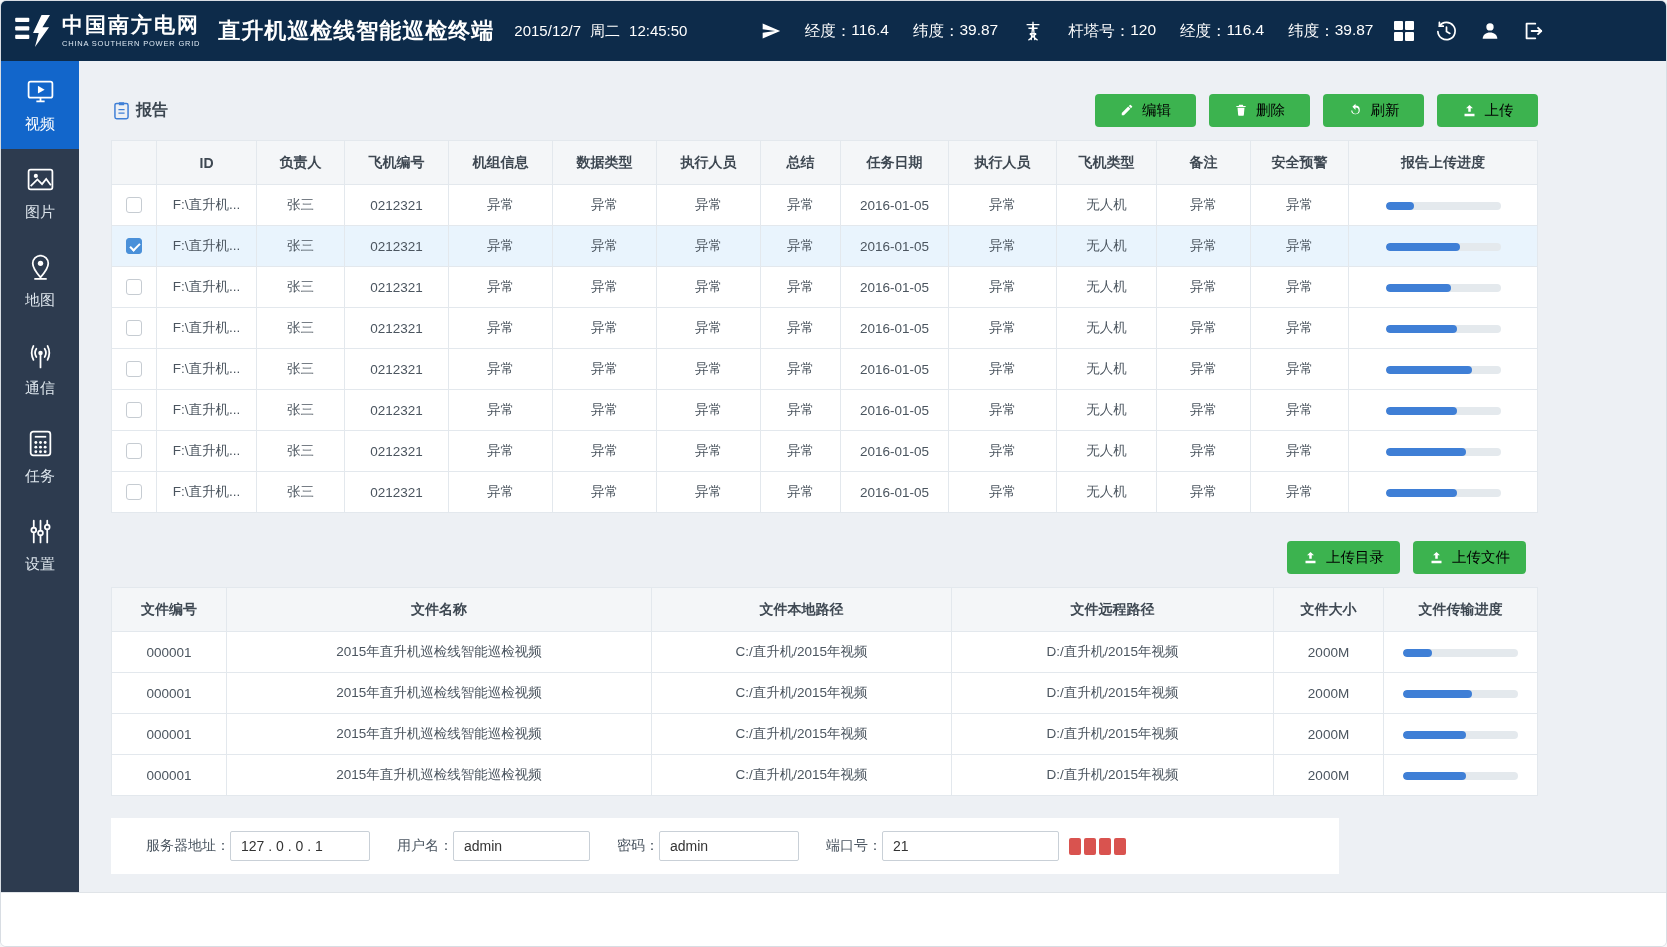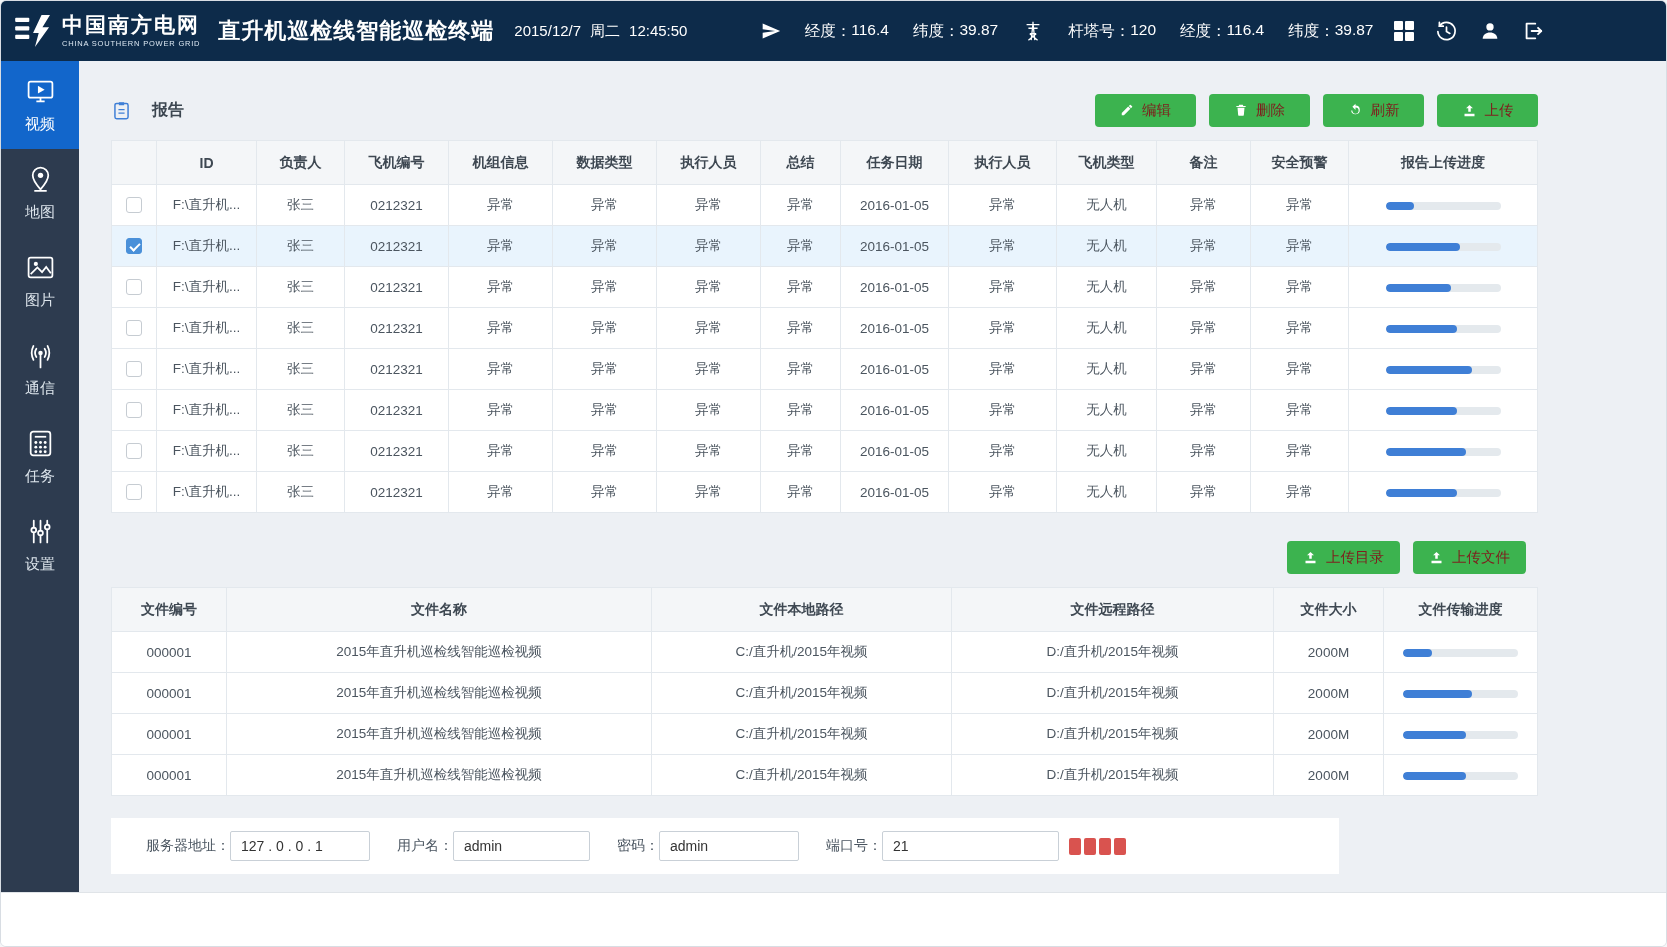--- a/index.html
+++ b/index.html
@@ -34,25 +34,25 @@
   .side-item { height:88px; display:flex; flex-direction:column; align-items:center;
                justify-content:center; gap:9px; color:#dde5ec; font-size:15px; cursor:pointer; }
   .side-item.active { background:var(--active-blue); color:#fff; }
   .side-icon { width:29px; height:29px; }
   .main { flex:1 1 auto; background:#edf0f4; overflow:hidden; }
   .content { width:1427px; margin-left:32px; padding-top:32px; }
   .bottom-strip { height:54px; flex:0 0 54px; background:#fff; border-top:1px solid #e0e4e8; }
 
   
   .section-header { display:flex; align-items:center; justify-content:space-between; margin-bottom:13px; height:34px; }
-  .section-title-wrap { display:flex; align-items:flex-end; gap:20px; }
+  .section-title-wrap { display:flex; align-items:flex-end; gap:4px; }
   .section-title { font-size:16px; font-weight:bold; color:#3c4650; }
   .actions { display:flex; gap:13px; }
   .actions-right { justify-content:flex-end; margin:28px 12px 13px; }
-  .btn { background:var(--green); color:#7f1d1d; border:none; border-radius:4px; height:33px;
+  .btn { background:var(--green); color:#000000; border:none; border-radius:4px; height:33px;
          min-width:101px; padding:0 16px; font-size:14.5px; font-family:inherit;
          display:inline-flex; align-items:center; justify-content:center; gap:8px; cursor:pointer; }
 
   
   .grid { width:1427px; table-layout:fixed; border-collapse:collapse; background:#fff; }
   .grid th, .grid td { border:1px solid #e3e8ed; text-align:center; white-space:nowrap;
                        overflow:hidden; text-overflow:ellipsis; }
   .grid th { height:44px; background:#f4f6f8; color:#3e4852; font-size:14px; font-weight:bold; }
   .grid td { height:41px; color:#4b555f; font-size:13.5px; }
   .grid tr.selected { background:#e9f4fd; }
@@ -172,33 +172,33 @@
       <div class="side-item active">
         <svg class="side-icon" viewBox="0 0 28 28" fill="none" stroke="#fff" stroke-width="1.7">
           <rect x="2.5" y="4.5" width="23" height="15.5" rx="2"></rect>
           <polygon points="11.5,8.5 18,12.2 11.5,16" fill="#fff" stroke="none"></polygon>
           <path d="M10 23.5h8M14 20v3.5"></path>
         </svg>
         <span class="side-label">视频</span>
       </div>
       <div class="side-item">
         <svg class="side-icon" viewBox="0 0 28 28" fill="none" stroke="#fff" stroke-width="1.7">
+          <rect x="2.5" y="4.5" width="23" height="19" rx="2"></rect>
+          <circle cx="9.5" cy="10.5" r="2" fill="#fff" stroke="none"></circle>
+          <path d="M4.5 20.5l6.5-6.5 4.5 4.5 4-5 4.5 6"></path>
+        </svg>
+        <span class="side-label">图片</span>
+      </div>
+      <div class="side-item">
+        <svg class="side-icon" viewBox="0 0 28 28" fill="none" stroke="#fff" stroke-width="1.7">
           <path d="M14 2.5a7.5 7.5 0 0 1 7.5 7.5c0 5.2-7.5 13.5-7.5 13.5S6.5 15.2 6.5 10A7.5 7.5 0 0 1 14 2.5z"></path>
           <circle cx="14" cy="10" r="2.6" fill="#fff" stroke="none"></circle>
           <path d="M8 25h12"></path>
         </svg>
         <span class="side-label">地图</span>
-      </div>
-      <div class="side-item">
-        <svg class="side-icon" viewBox="0 0 28 28" fill="none" stroke="#fff" stroke-width="1.7">
-          <rect x="2.5" y="4.5" width="23" height="19" rx="2"></rect>
-          <circle cx="9.5" cy="10.5" r="2" fill="#fff" stroke="none"></circle>
-          <path d="M4.5 20.5l6.5-6.5 4.5 4.5 4-5 4.5 6"></path>
-        </svg>
-        <span class="side-label">图片</span>
       </div>
       <div class="side-item">
         <svg class="side-icon" viewBox="0 0 28 28" fill="none" stroke="#fff" stroke-width="1.7" stroke-linecap="round">
           <circle cx="14" cy="11.5" r="2.2" fill="#fff" stroke="none"></circle>
           <path d="M10 7.5Q7.5 11.5 10 15.5M18 7.5Q20.5 11.5 18 15.5"></path>
           <path d="M7.2 4.8Q3.8 11.5 7.2 18.2M20.8 4.8Q24.2 11.5 20.8 18.2"></path>
           <path d="M14 14v11.5"></path>
         </svg>
         <span class="side-label">通信</span>
       </div>

